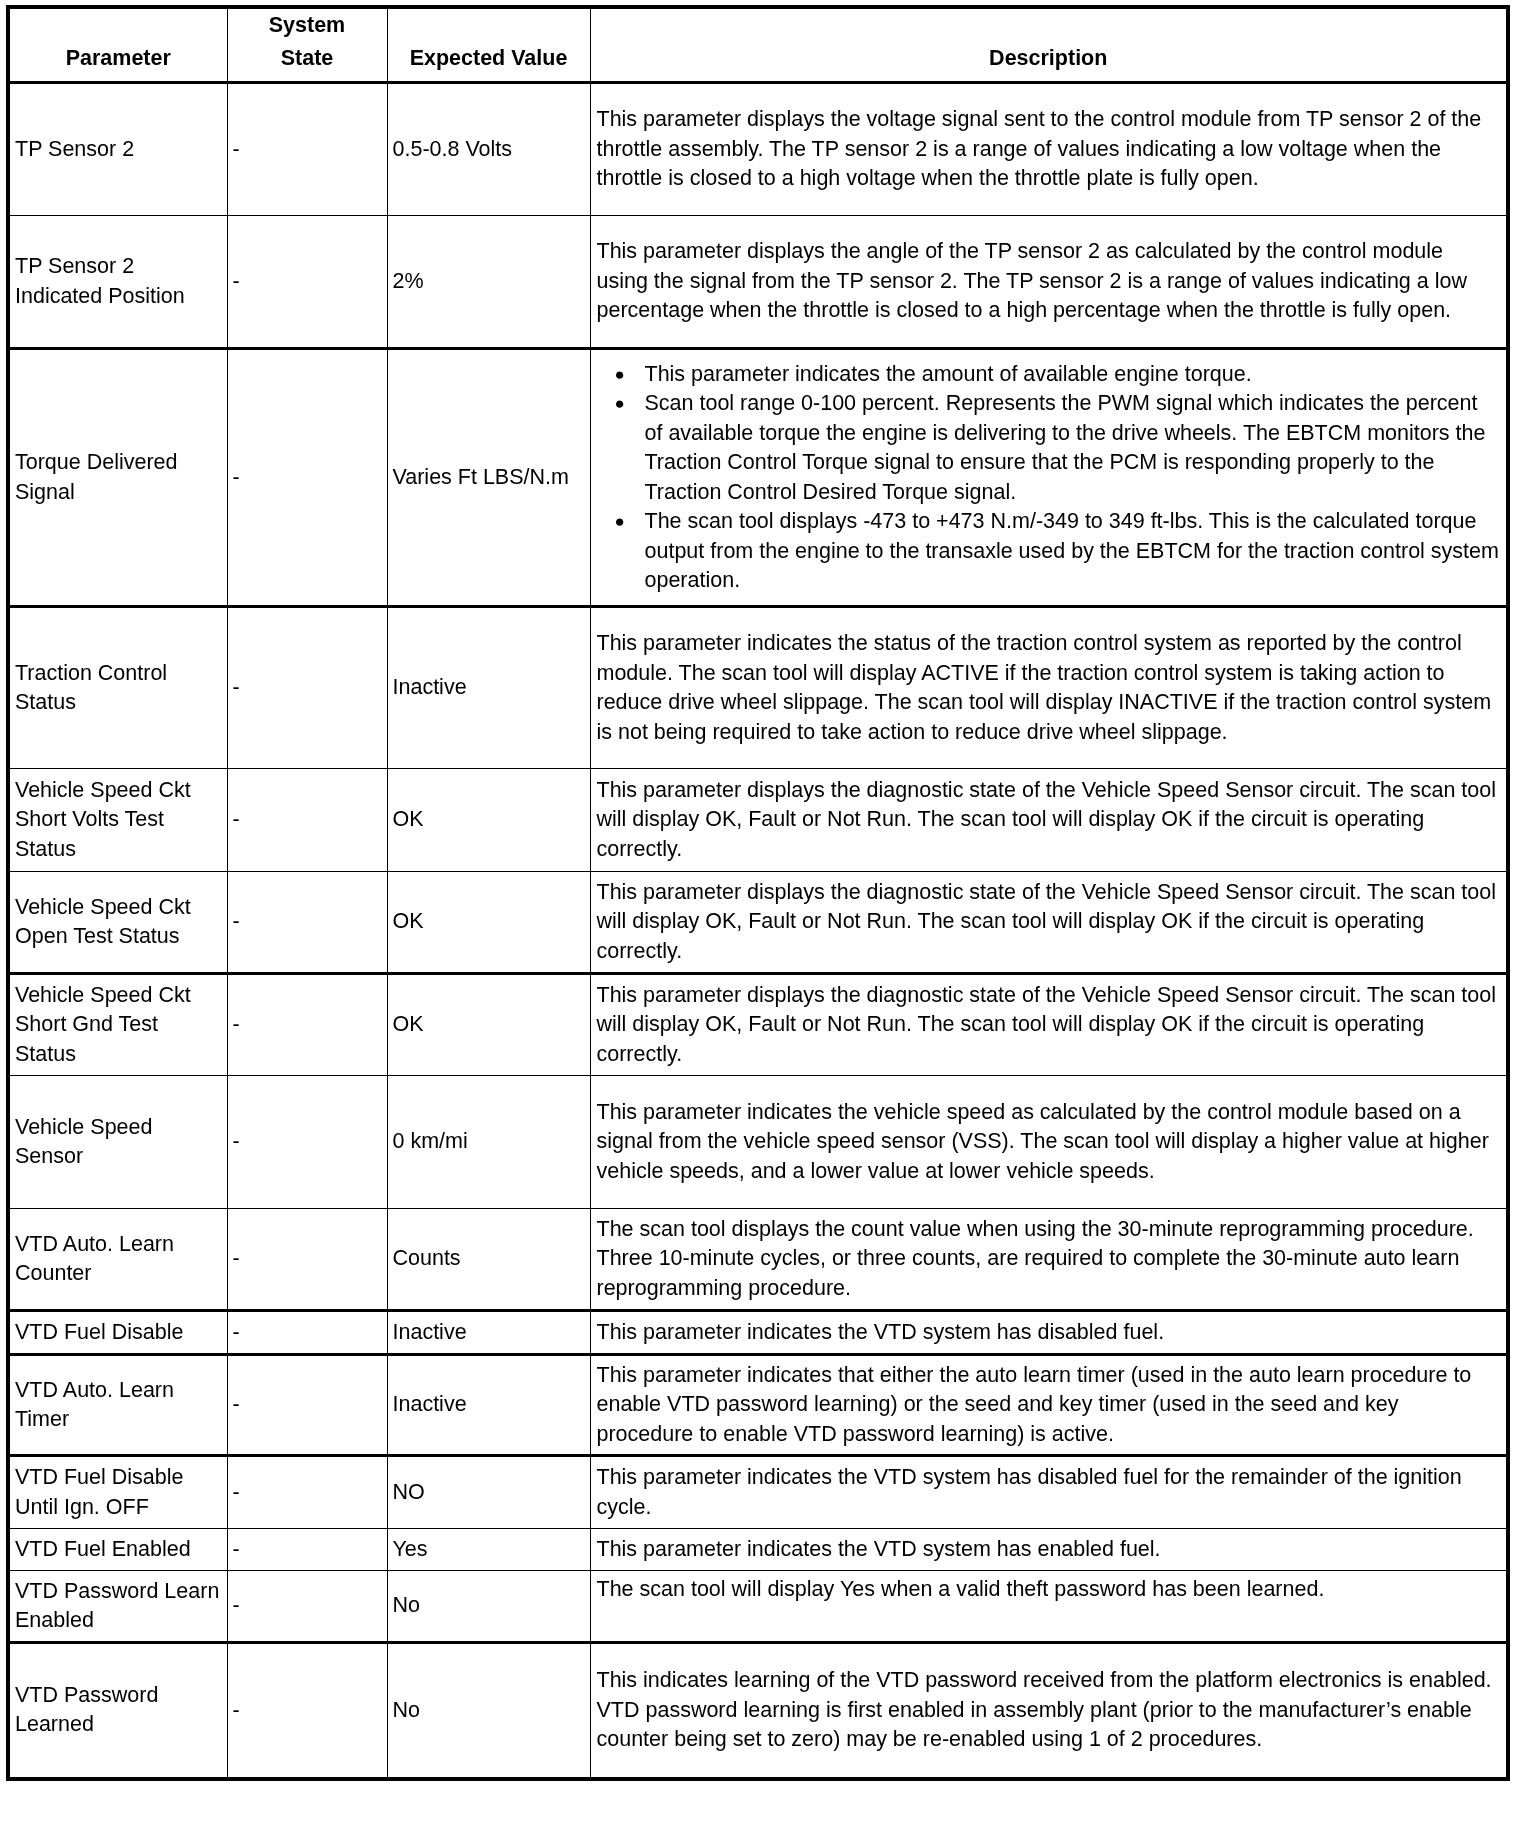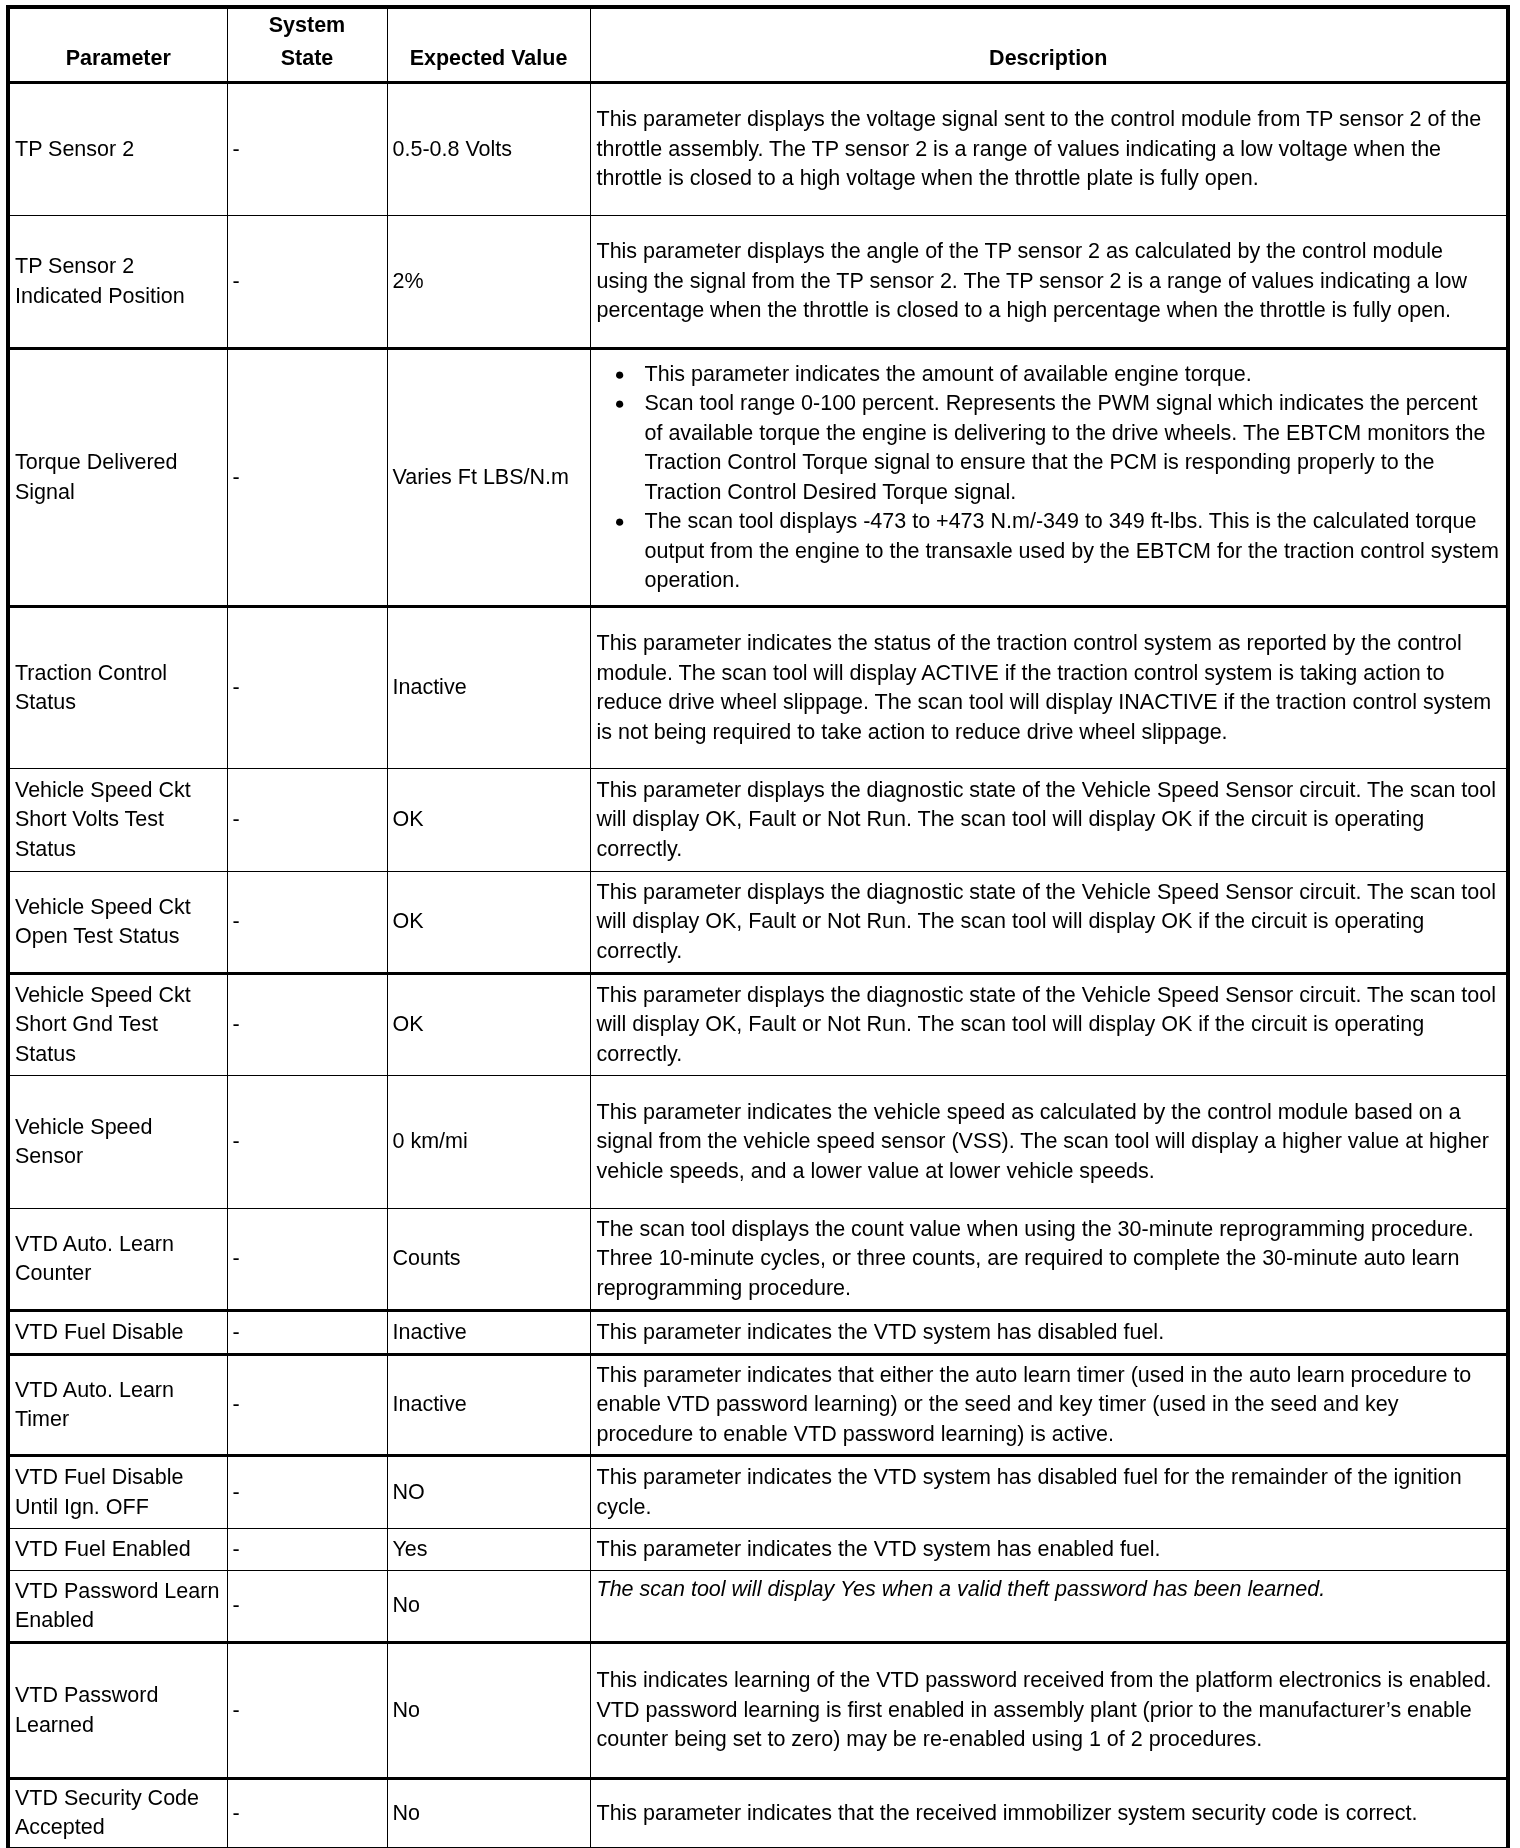--- a/index.html
+++ b/index.html
@@ -125,28 +125,22 @@
     <tr style="height:42px;">
       <td>VTD Fuel Enabled</td>
       <td>-</td>
       <td>Yes</td>
       <td class="desc">This parameter indicates the VTD system has enabled fuel.</td>
     </tr>
     <tr class="thick" style="height:72px;">
       <td>VTD Password Learn Enabled</td>
       <td>-</td>
       <td>No</td>
-      <td class="desc" style="vertical-align:top;font-style:italic;">The scan tool will display Yes when a valid theft password has been learned.</td>
+      <td class="desc" style="vertical-align:top;">The scan tool will display Yes when a valid theft password has been learned.</td>
     </tr>
     <tr class="thick" style="height:136px;">
       <td>VTD Password Learned</td>
       <td>-</td>
       <td>No</td>
       <td class="desc">This indicates learning of the VTD password received from the platform electronics is enabled. VTD password learning is first enabled in assembly plant (prior to the manufacturer’s enable counter being set to zero) may be re-enabled using 1 of 2 procedures.</td>
     </tr>
-    <tr style="height:70px;">
-      <td>VTD Security Code Accepted</td>
-      <td>-</td>
-      <td>No</td>
-      <td class="desc">This parameter indicates that the received immobilizer system security code is correct.</td>
-    </tr>
   </tbody>
 </table>
 
 </body></html>

